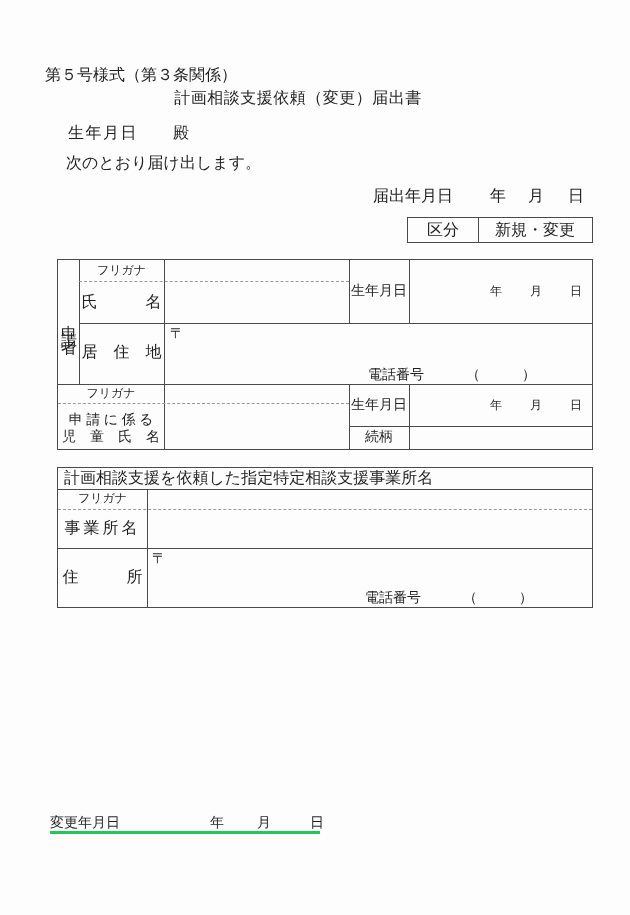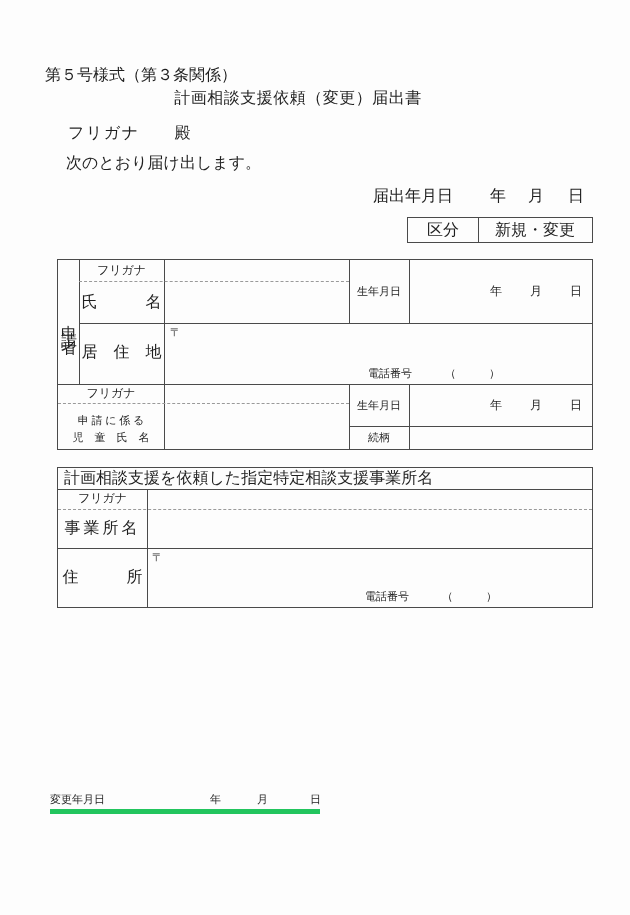--- a/index.html
+++ b/index.html
@@ -3,42 +3,42 @@
 <meta charset="utf-8">
 <style>
   html,body{margin:0;padding:0;background:#fdfdfd;}
   .page{
     position:relative;width:630px;height:915px;background:#fdfdfd;
     font-family:"Liberation Serif","DejaVu Serif",serif;
     color:#1f1f1f;overflow:hidden;
   }
   .t{position:absolute;white-space:pre;line-height:1;}
   .fs10{font-size:12px}
-  .fs11{font-size:11px}
+  .fs11{font-size:14px}
   .fs12{font-size:16px}
   .tbl{position:absolute;border:1px solid #4a4a4a;overflow:hidden;}
   .vline{position:absolute;width:0;border-left:1px solid #4a4a4a;}
   .hline{position:absolute;height:0;border-top:1px solid #4a4a4a;}
   .dashline{position:absolute;height:0;border-top:1px dashed #9a9a9a;}
   .cell{position:absolute;display:flex;align-items:center;justify-content:center;
         line-height:1.3;white-space:pre;}
   .cell.left{justify-content:flex-start;text-align:right;}
   .vertical{writing-mode:vertical-rl;text-orientation:upright;letter-spacing:7px;}
   .ymd{position:absolute;display:flex;align-items:center;justify-content:flex-end;
        gap:28px;padding-right:10px;font-size:12px;box-sizing:border-box;}
-  .underline-row{position:absolute;border-bottom:5px solid #22c55e;}
+  .underline-row{position:absolute;border-bottom:3px solid #22c55e;margin-top:22px;}
 </style>
 </head>
 <body>
 
 <div class="page">
 
   <div class="t fs12" style="left:45px;top:67px">第５号様式（第３条関係）</div>
   <div class="t fs12" style="left:298px;top:90px;transform:translateX(-50%);letter-spacing:0.5px">計画相談支援依頼（変更）届出書</div>
-  <div class="t fs12" style="left:68px;top:125px;letter-spacing:1.5px">フリガナ　　殿</div>
+  <div class="t fs12" style="left:68px;top:125px;letter-spacing:1.5px">生年月日　　殿</div>
   <div class="t fs12" style="left:66px;top:155px">次のとおり届け出します。</div>
 
   <div>
     <span class="t fs12" style="left:373px;top:188px">届出年月日</span>
     <span class="t fs12" style="left:490px;top:188px">年</span>
     <span class="t fs12" style="left:528px;top:188px">月</span>
     <span class="t fs12" style="left:568px;top:188px">日</span>
   </div>
 
   <div class="tbl" style="left:407px;top:217px;width:184px;height:24px">

